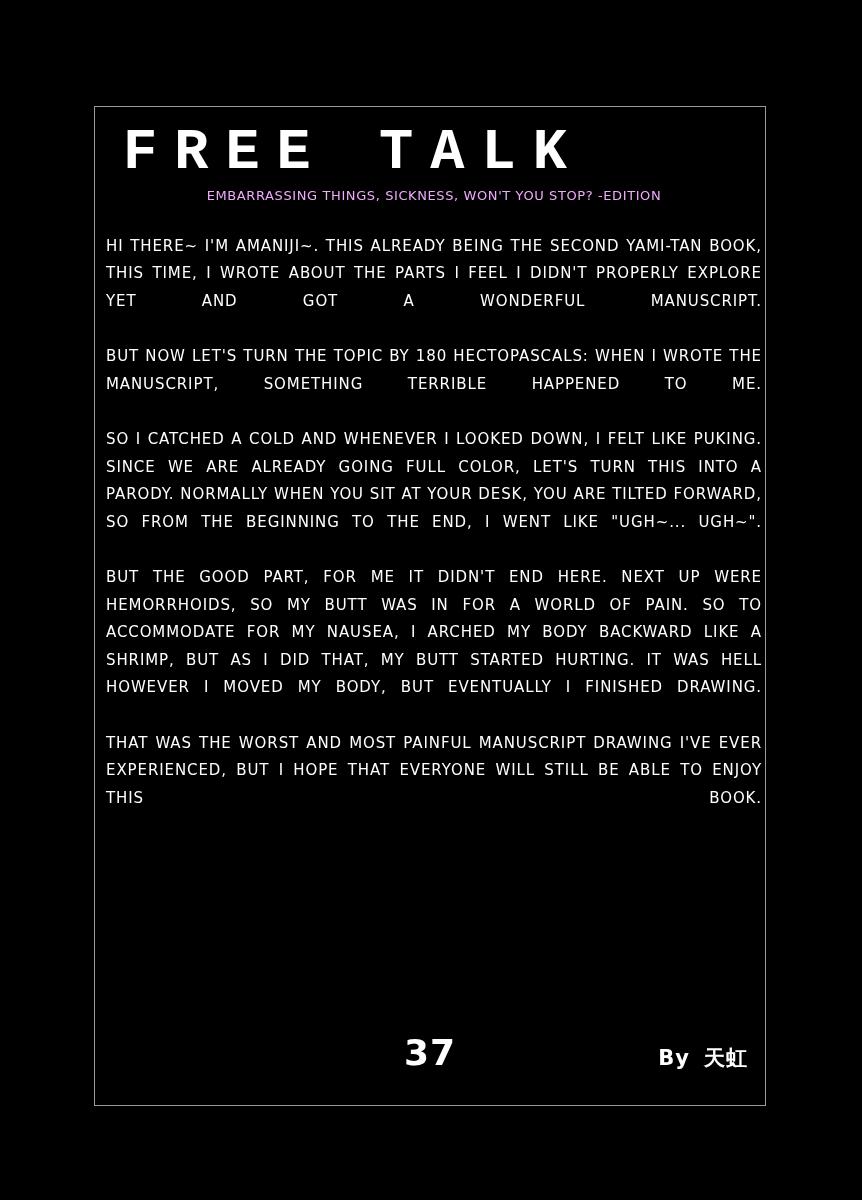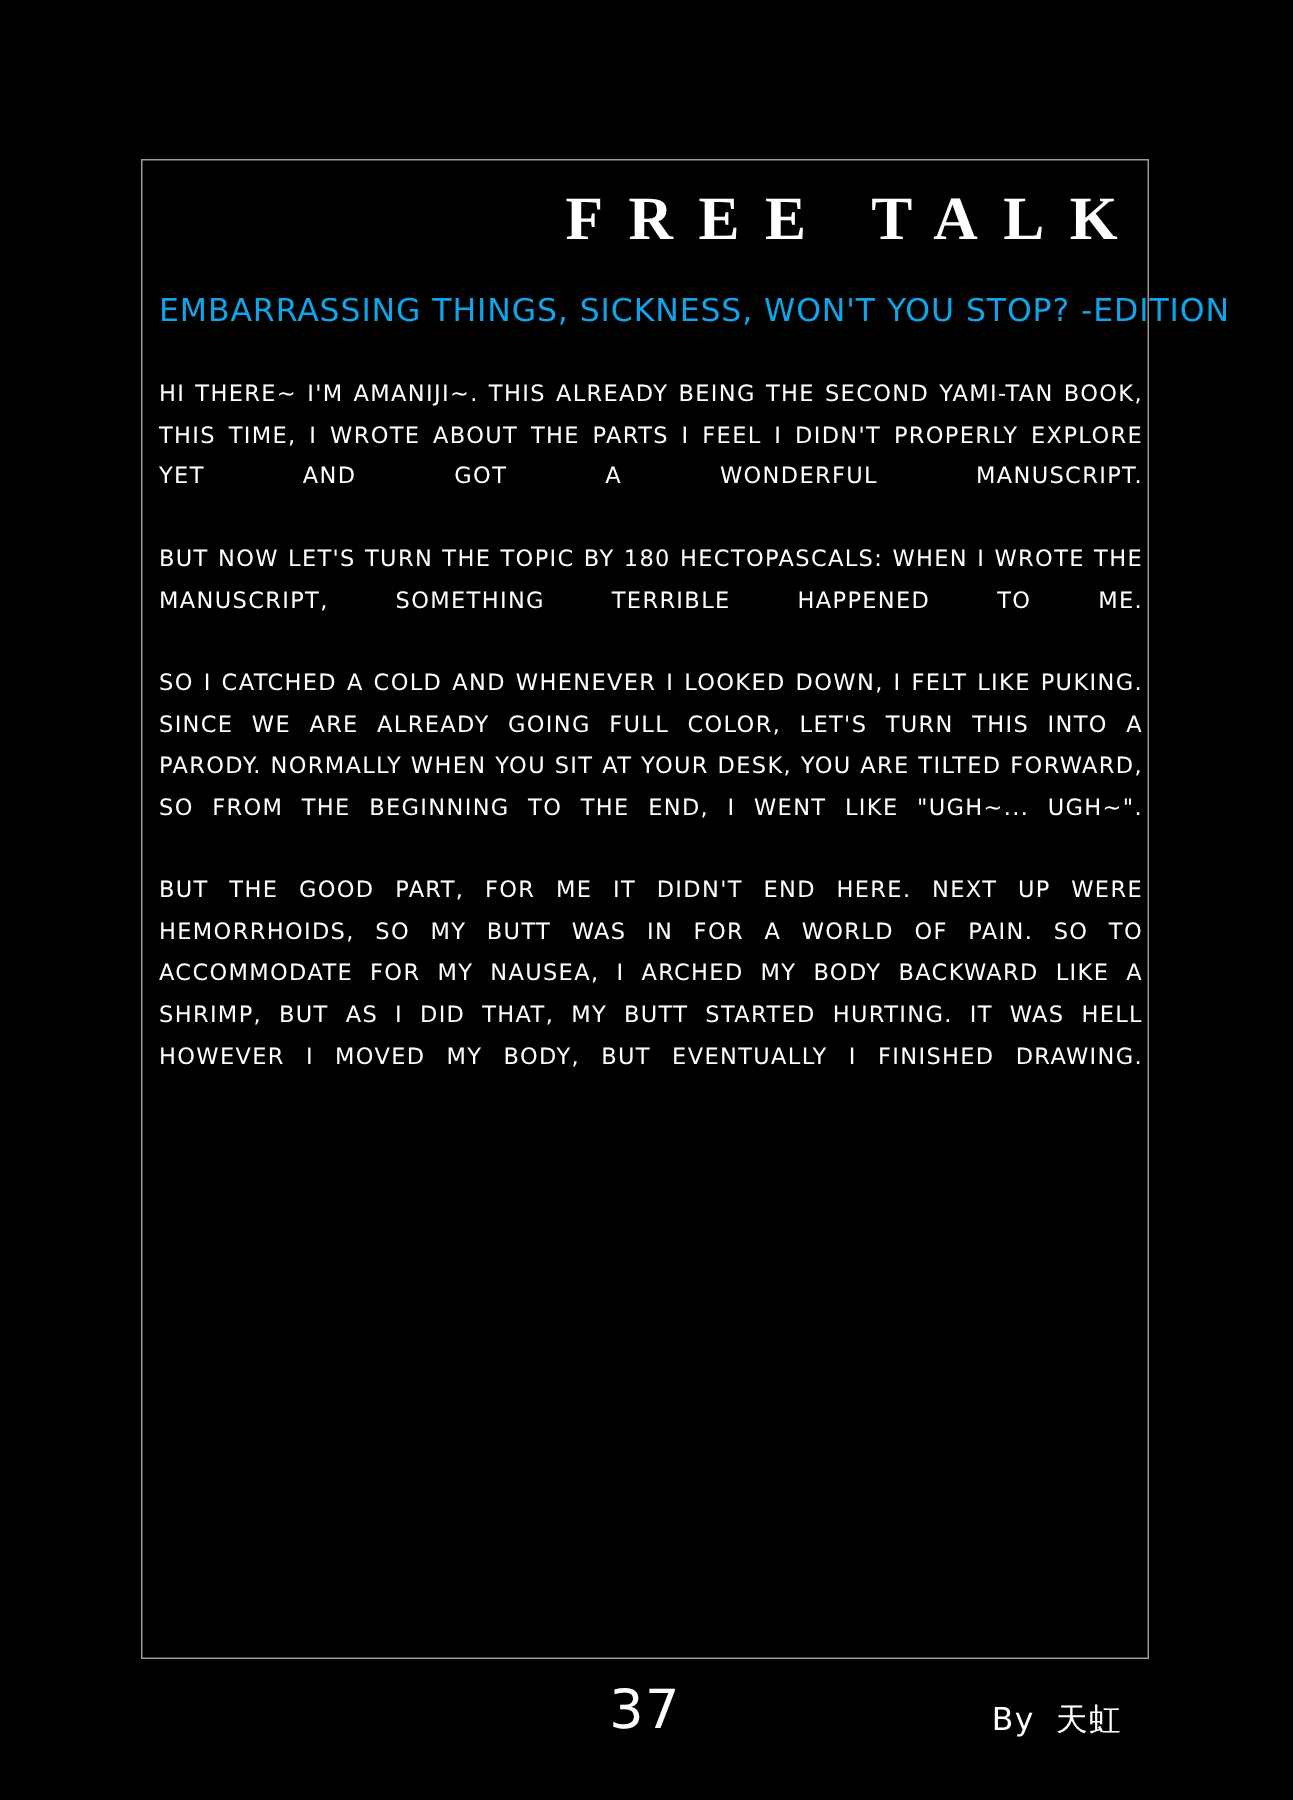--- a/index.html
+++ b/index.html
@@ -30,38 +30,38 @@
     box-sizing: border-box;
   }
   .content {
     position: absolute;
     left: 106px;
     top: 112px;
     width: 656px;
     box-sizing: border-box;
   }
   .title {
-    text-align: right;
-    font-family: Liberation Serif, serif;
-    font-size: 41px;
+    text-align: left;
+    font-family: Liberation Mono, monospace;
+    font-size: 57px;
     font-weight: 700;
     letter-spacing: 17px;
     line-height: 1.05;
     margin: 12px 0 0 0;
     padding-left: 17px;
     color: #ffffff;
     white-space: nowrap;
   }
   .subtitle {
     text-align: center;
     font-family: "DejaVu Sans", sans-serif;
-    font-size: 21px;
+    font-size: 13px;
     letter-spacing: 0.6px;
-    margin-top: 28px;
-    color: #0ea5e9;
+    margin-top: 4px;
+    color: #f0abfc;
     white-space: nowrap;
   }
   .body-text {
     margin-top: 30px;
     font-family: "DejaVu Sans", sans-serif;
     font-size: 15px;
     line-height: 27.6px;
     letter-spacing: 0.9px;
     color: #ffffff;
   }
@@ -71,23 +71,24 @@
     text-justify: inter-word;
   }
   .para::after {
     content: "";
     display: inline-block;
     width: 100%;
   }
   .footer {
     position: absolute;
     left: 94px;
-    top: 1120px;
+    top: 1032px;
     width: 672px;
     height: 60px;
+    font-weight: bold;
   }
   .page-number {
     position: absolute;
     left: 0;
     right: 0;
     top: 0;
     text-align: center;
     font-family: "DejaVu Sans", sans-serif;
     font-size: 36px;
     color: #ffffff;
@@ -116,20 +117,21 @@
 
   <div class="content">
     <div class="title">FREE TALK</div>
     <div class="subtitle">EMBARRASSING THINGS, SICKNESS, WON'T YOU STOP? -EDITION</div>
 
     <div class="body-text">
       <p class="para">HI THERE~ I'M AMANIJI~. THIS ALREADY BEING THE SECOND YAMI-TAN BOOK, THIS TIME, I WROTE ABOUT THE PARTS I FEEL I DIDN'T PROPERLY EXPLORE YET AND GOT A WONDERFUL MANUSCRIPT.</p>
       <p class="para">BUT NOW LET'S TURN THE TOPIC BY 180 HECTOPASCALS: WHEN I WROTE THE MANUSCRIPT, SOMETHING TERRIBLE HAPPENED TO ME.</p>
       <p class="para">SO I CATCHED A COLD AND WHENEVER I LOOKED DOWN, I FELT LIKE PUKING. SINCE WE ARE ALREADY GOING FULL COLOR, LET'S TURN THIS INTO A PARODY. NORMALLY WHEN YOU SIT AT YOUR DESK, YOU ARE TILTED FORWARD, SO FROM THE BEGINNING TO THE END, I WENT LIKE "UGH~... UGH~".</p>
       <p class="para">BUT THE GOOD PART, FOR ME IT DIDN'T END HERE. NEXT UP WERE HEMORRHOIDS, SO MY BUTT WAS IN FOR A WORLD OF PAIN. SO TO ACCOMMODATE FOR MY NAUSEA, I ARCHED MY BODY BACKWARD LIKE A SHRIMP, BUT AS I DID THAT, MY BUTT STARTED HURTING. IT WAS HELL HOWEVER I MOVED MY BODY, BUT EVENTUALLY I FINISHED DRAWING.</p>
+      <p class="para">THAT WAS THE WORST AND MOST PAINFUL MANUSCRIPT DRAWING I'VE EVER EXPERIENCED, BUT I HOPE THAT EVERYONE WILL STILL BE ABLE TO ENJOY THIS BOOK.</p>
     </div>
   </div>
 
   <div class="footer">
     <div class="page-number">37</div>
     <div class="credit">
       <span>By</span><span class="credit-name">天虹</span>
     </div>
   </div>
 

